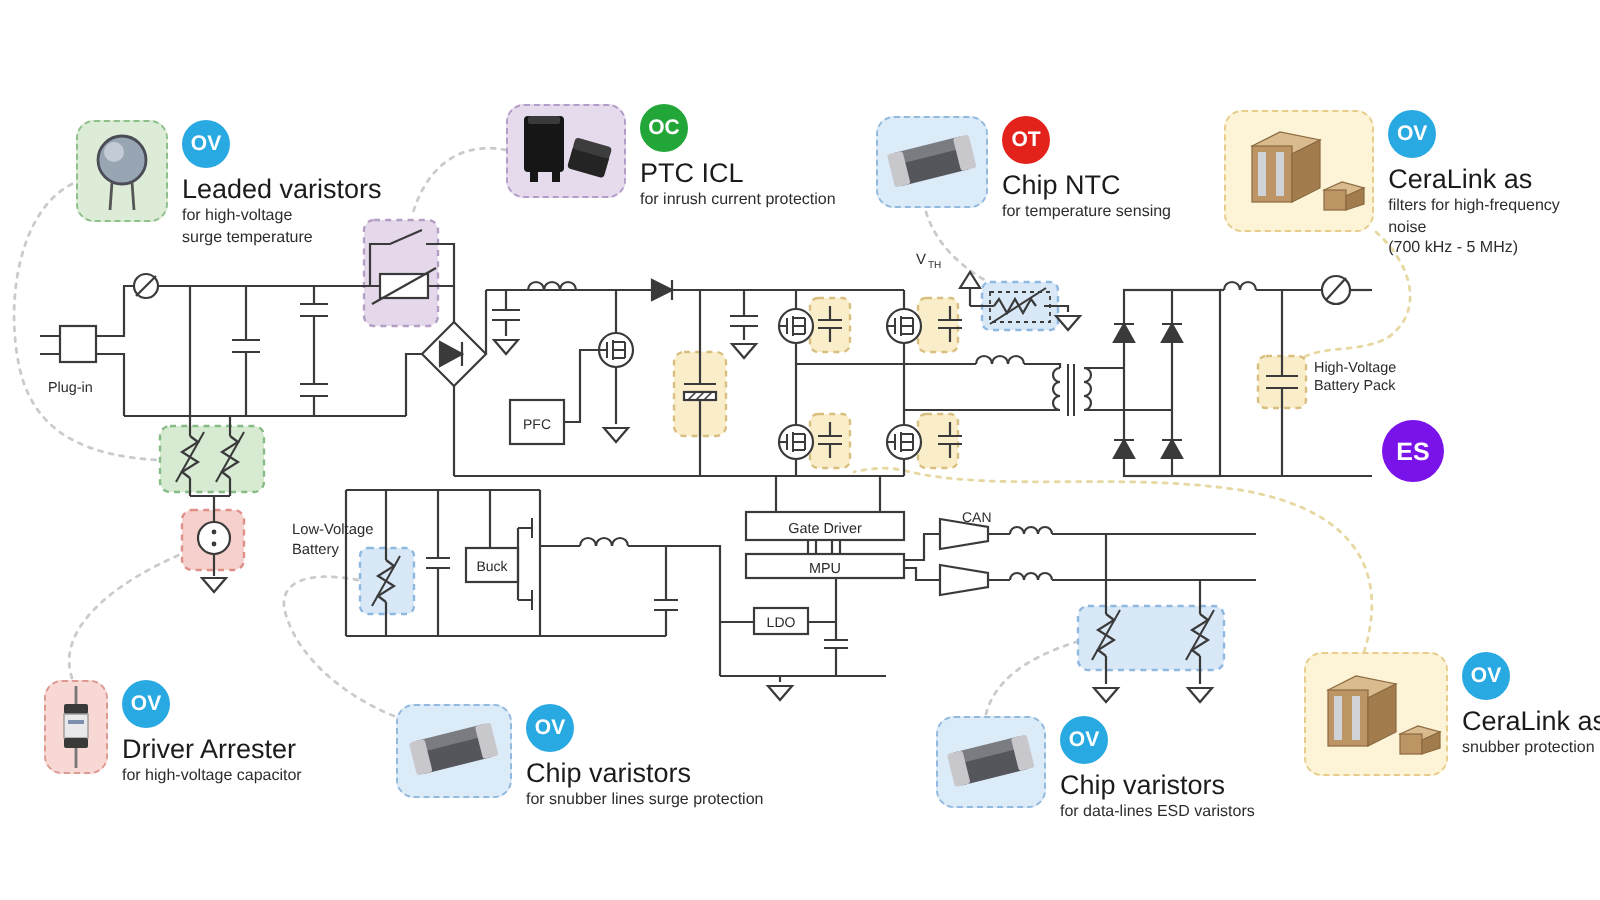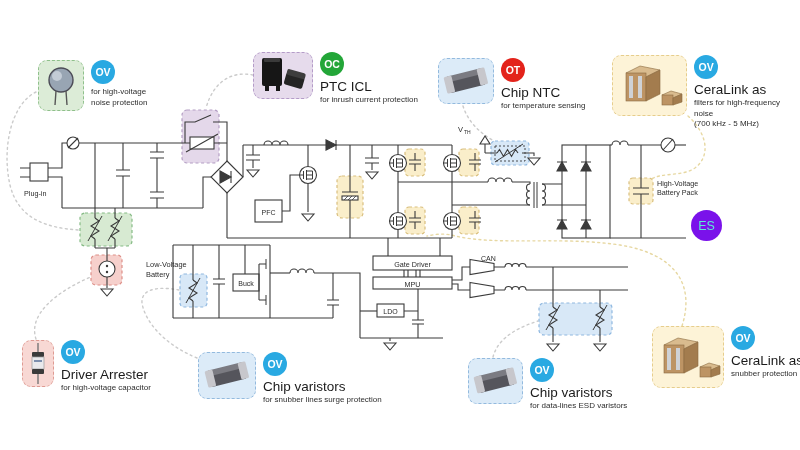--- a/index.html
+++ b/index.html
@@ -12,21 +12,21 @@
   .t-purple{background:#e6dbec;border-color:#b49cc8;}
   .t-blue{background:#dcebf8;border-color:#93bade;}
   .t-yellow{background:#fdf3d7;border-color:#e6cd8c;}
   .t-pink{background:#f8d8d4;border-color:#de9a92;}
   .ctext{display:flex;flex-direction:column;align-items:flex-start;}
   .badge{width:24px;height:24px;border-radius:50%;color:#fff;font-weight:bold;font-size:10.5px;
          display:flex;align-items:center;justify-content:center;margin-bottom:2px;}
   .ctitle{font-size:13.5px;color:#1b1b1b;margin-top:1px;white-space:nowrap;}
   .csub{font-size:8px;color:#2d2d2d;line-height:1.32;white-space:pre-line;margin-top:1px;}
   #es-badge{position:absolute;left:691px;top:210px;width:31px;height:31px;border-radius:50%;
-            color:#5eead4;font-weight:normal;font-size:12.5px;display:flex;align-items:center;justify-content:center;}
+            color:#ffffff;font-weight:bold;font-size:12.5px;display:flex;align-items:center;justify-content:center;}
 </style>
 </head>
 <body>
 
 <div id="stage">
 
 <svg id="circuit" width="800" height="450" viewBox="0 0 800 450">
   <defs>
     <g id="gnd">
           <path d="M-6,0 H6 L0,7 Z" fill="none" stroke="#3a3a3a" stroke-width="1.1"></path>
@@ -230,22 +230,23 @@
 <div class="callout" style="left:38px;top:60px;">
   <div class="thumb t-green" style="width:46px;height:51px;">
     <svg width="42" height="47" viewBox="0 0 42 47">
       <circle cx="21" cy="18" r="12" fill="#98a5b3" stroke="#4c4c57" stroke-width="1.4"></circle>
       <circle cx="17" cy="14" r="5" fill="#c3ccd6" stroke="none"></circle>
       <path d="M16,29 L15,43 M26,29 L27,43" stroke="#555" stroke-width="1.4" fill="none"></path>
     </svg>
   </div>
   <div class="ctext">
     <div class="badge" style="background: rgb(41, 169, 226);">OV</div>
+    <div class="ctitle">Leaded varistors</div>
     <div class="csub">for high-voltage
-noise protection</div>
+surge temperature</div>
   </div>
 </div>
 
 <div class="callout" style="left:253px;top:52px;">
   <div class="thumb t-purple" style="width:60px;height:47px;">
     <svg width="56" height="43" viewBox="0 0 56 43">
       <rect x="7" y="4" width="20" height="28" rx="2" fill="#161616"></rect>
       <rect x="9" y="4" width="16" height="4" rx="1" fill="#3a3a3a"></rect>
       <rect x="10" y="32" width="4" height="5" fill="#161616"></rect>
       <rect x="21" y="32" width="4" height="5" fill="#161616"></rect>

